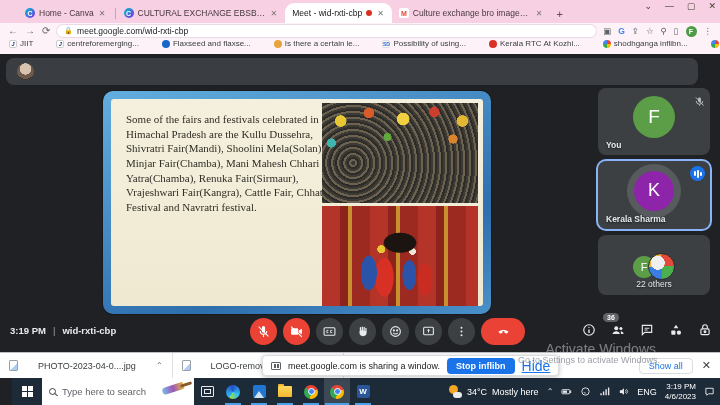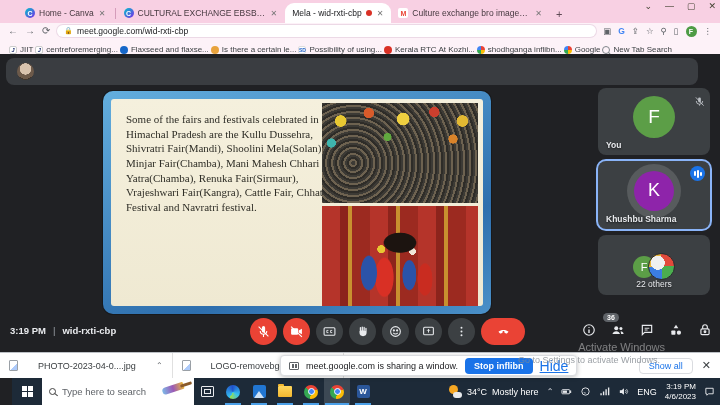--- a/index.html
+++ b/index.html
@@ -19,21 +19,21 @@
 .fav.gmail{background:#fff;color:#ea4335;border-radius:2px}
 .recdot{width:6px;height:6px;border-radius:50%;background:#d93025}
 .newtab{font-size:11px;color:#5f4a55;margin:0 0 3px 6px}
 .wincontrols{position:absolute;right:4px;top:1px;display:flex;gap:13px;font-size:9px;color:#443}
 .toolbar{position:absolute;top:23px;left:0;right:0;height:16px;background:#fdf2f8;display:flex;align-items:center;gap:7px;padding:0 8px}
 .navic{font-size:10px;color:#5f6368;line-height:1}
 .omnibox{flex:1;height:12px;background:#fff;border-radius:7px;display:flex;align-items:center;gap:4px;padding:0 7px;font-size:8.5px;color:#202124;box-shadow:0 0 0 1px #ecd9e6}
 .lock{font-size:7px;color:#5f6368}
 .obicons{display:flex;gap:7px;align-items:center;font-size:8.5px;color:#5f6368}
 .avatar-mini{width:11px;height:11px;border-radius:50%;background:#4e9b45;color:#fff;font-size:7px;font-weight:bold;display:flex;align-items:center;justify-content:center}
-.bookmarks{position:absolute;top:39px;left:0;right:0;height:15px;background:#fdf2f8;display:flex;align-items:flex-end;gap:2px;padding:0 9px;font-size:8px;color:#3c4043;white-space:nowrap}
+.bookmarks{position:absolute;top:39px;left:0;right:0;height:15px;background:#fdf2f8;display:flex;align-items:flex-start;gap:23px;padding:0 9px;font-size:8px;color:#3c4043;white-space:nowrap}
 .bm{display:flex;align-items:center;gap:3px}
 .bmi{width:8px;height:8px;border-radius:2px;flex:0 0 auto;display:flex;align-items:center;justify-content:center;font-size:5.5px;font-weight:bold;color:#fff}
 .bmi.i0,.bmi.i1{background:#fff;color:#1b2a6b;border:1px solid #ccc;font-style:italic}
 .bmi.i2{background:#1667c9;border-radius:50%}
 .bmi.i3{background:#e8a33d;border-radius:50%}
 .bmi.i4{background:#fff;color:#2a66c8;border:1px solid #ddd;font-size:5px}
 .bmi.i5{background:#d93025;border-radius:50%}
 .bmi.i6,.bmi.i7{background:conic-gradient(#ea4335 0 25%,#fbbc05 0 50%,#34a853 0 75%,#4285f4 0);border-radius:50%}
 .bmi.mag{background:transparent;border:1px solid #80868b;border-radius:50%;position:relative}
 .bmi.mag:after{content:"";position:absolute;width:3px;height:1px;background:#80868b;right:-2px;bottom:-1px;transform:rotate(45deg)}
@@ -88,29 +88,29 @@
 .meet-meta .sep{color:#9aa0a6;font-weight:normal}
 .ctr-btns{position:absolute;left:250px;top:6px;display:flex;gap:6px;align-items:center}
 .cbtn{width:27px;height:27px;border-radius:50%;background:#3c4043;display:flex;align-items:center;justify-content:center}
 .cbtn.red{background:#ea4335}
 .cbtn.end{width:44px;border-radius:14px}
 .cbtn svg{width:13px;height:13px}
 .right-icons{position:absolute;right:8px;top:10px;display:flex;gap:14px;align-items:center}
 .ric{position:relative;width:15px;height:15px;display:flex;align-items:center;justify-content:center}
 .ric svg{width:14px;height:14px}
 .badge{position:absolute;top:-9px;left:-7px;background:#5f6368;color:#fff;font-size:7px;padding:1px 4px;border-radius:7px;font-weight:bold}
-.wm1{position:absolute;right:55px;top:287px;color:rgba(255,255,255,.42);font-size:11px}
+.wm1{position:absolute;right:64px;top:287px;color:rgba(255,255,255,.42);font-size:14px}
 
 
 .dlbar{position:absolute;left:0;right:0;top:352px;height:26px;background:#fff;border-top:1px solid #bdc1c6;display:flex;align-items:center;font-size:9px;color:#3c4043}
 .dli{display:flex;align-items:center;gap:20px;padding:0 9px;height:100%;border-right:1px solid #e0e0e0}
 .fico{width:9px;height:11px;border:1px solid #9aa0a6;border-radius:1px;background:linear-gradient(135deg,#fff 60%,#aecbfa 60%)}
 .caret{color:#5f6368;font-size:8px}
 .dl-g{position:absolute;left:447px;top:0;height:100%;display:flex;align-items:center;gap:6px;z-index:1}
-.sharebox{position:absolute;left:280px;top:2px;height:21px;z-index:5;background:#fff;border:1px solid #dadce0;border-radius:4px;box-shadow:0 1px 5px rgba(0,0,0,.25);display:flex;align-items:center;gap:7px;padding:0 8px;font-size:9px;color:#202124;white-space:nowrap}
+.sharebox{position:absolute;left:262px;top:2px;height:21px;z-index:5;background:#fff;border:1px solid #dadce0;border-radius:4px;box-shadow:0 1px 5px rgba(0,0,0,.25);display:flex;align-items:center;gap:7px;padding:0 8px;font-size:9px;color:#202124;white-space:nowrap}
 .shic{width:10px;height:8px;border:1px solid #5f6368;border-radius:1px;position:relative}
 .shic:after{content:"";position:absolute;left:2px;top:1px;width:2px;height:4px;background:#5f6368;box-shadow:3px 0 0 #5f6368}
 .stopbtn{background:#1a73e8;color:#fff;border-radius:4px;padding:3px 9px;font-size:9px;font-weight:bold}
 .hidelink{color:#1a73e8;text-decoration:underline;font-size:14px}
 .showall{margin-left:auto;border:1px solid #dadce0;border-radius:4px;color:#1a73e8;font-size:9px;padding:2px 9px;background:#fff;z-index:6}
 .dlclose{color:#3c4043;font-size:11px;margin:0 9px;z-index:6}
 .wm2{position:absolute;left:518px;top:355px;color:rgba(130,136,142,.8);font-size:9px;z-index:7;pointer-events:none}
 
 
 .taskbar{position:absolute;left:12px;right:0;bottom:0;height:27px;background:#1d2a38;display:flex;align-items:center;color:#fff}
@@ -160,21 +160,21 @@
       <span class="tab-x">✕</span>
     </div>
     <div class="tab-sep"></div>
     <div class="tab">
       <span class="fav canva">C</span>
       <span class="title" style="max-width:128px">CULTURAL EXCHANGE EBSB APR</span>
       <span class="tab-x">✕</span>
     </div>
     <div class="tab active">
       <span class="fav meet"></span>
-      <span class="title">Mela - wid-rxti-cbp</span>
+      <span class="title">Meet - wid-rxti-cbp</span>
       <span class="recdot"></span>
       <span class="tab-x">✕</span>
     </div>
     <div class="tab">
       <span class="fav gmail">M</span>
       <span class="title">Culture exchange bro images - :</span>
       <span class="tab-x">✕</span>
     </div>
     <div class="newtab">+</div>
     <div class="wincontrols">
@@ -271,21 +271,21 @@
       <span class="nm">You</span>
     </div>
 
     <div class="tile" id="tile-k">
       <span class="tr spk">
           <i></i>
           <i></i>
           <i></i>
         </span>
       <span class="av">K</span>
-      <span class="nm">Khushbu Sharma</span>
+      <span class="nm">Kerala Sharma</span>
     </div>
 
     <div class="tile" id="tile-others">
       <span class="oth-avs">
         <span class="oth-a1">F</span>
         <span class="oth-a2"></span>
       </span>
       <span class="nm center">22 others</span>
     </div>
 

